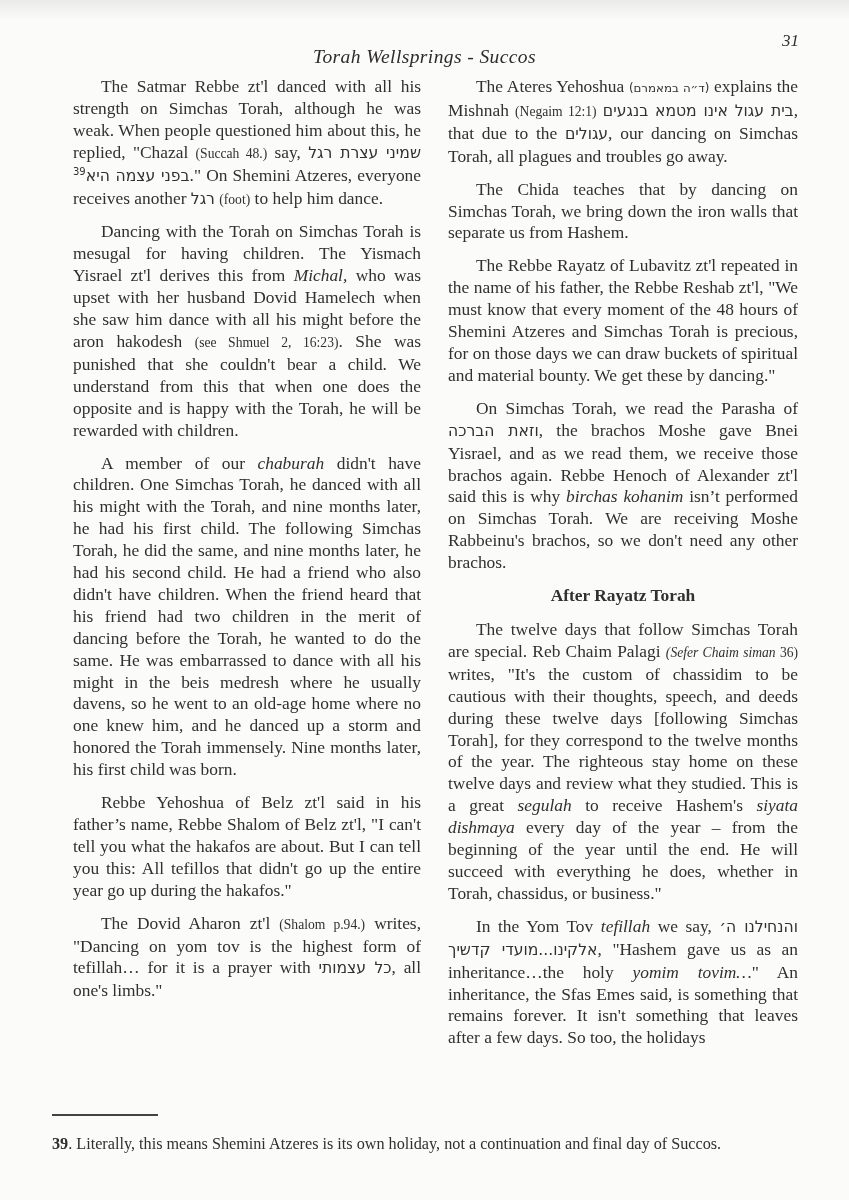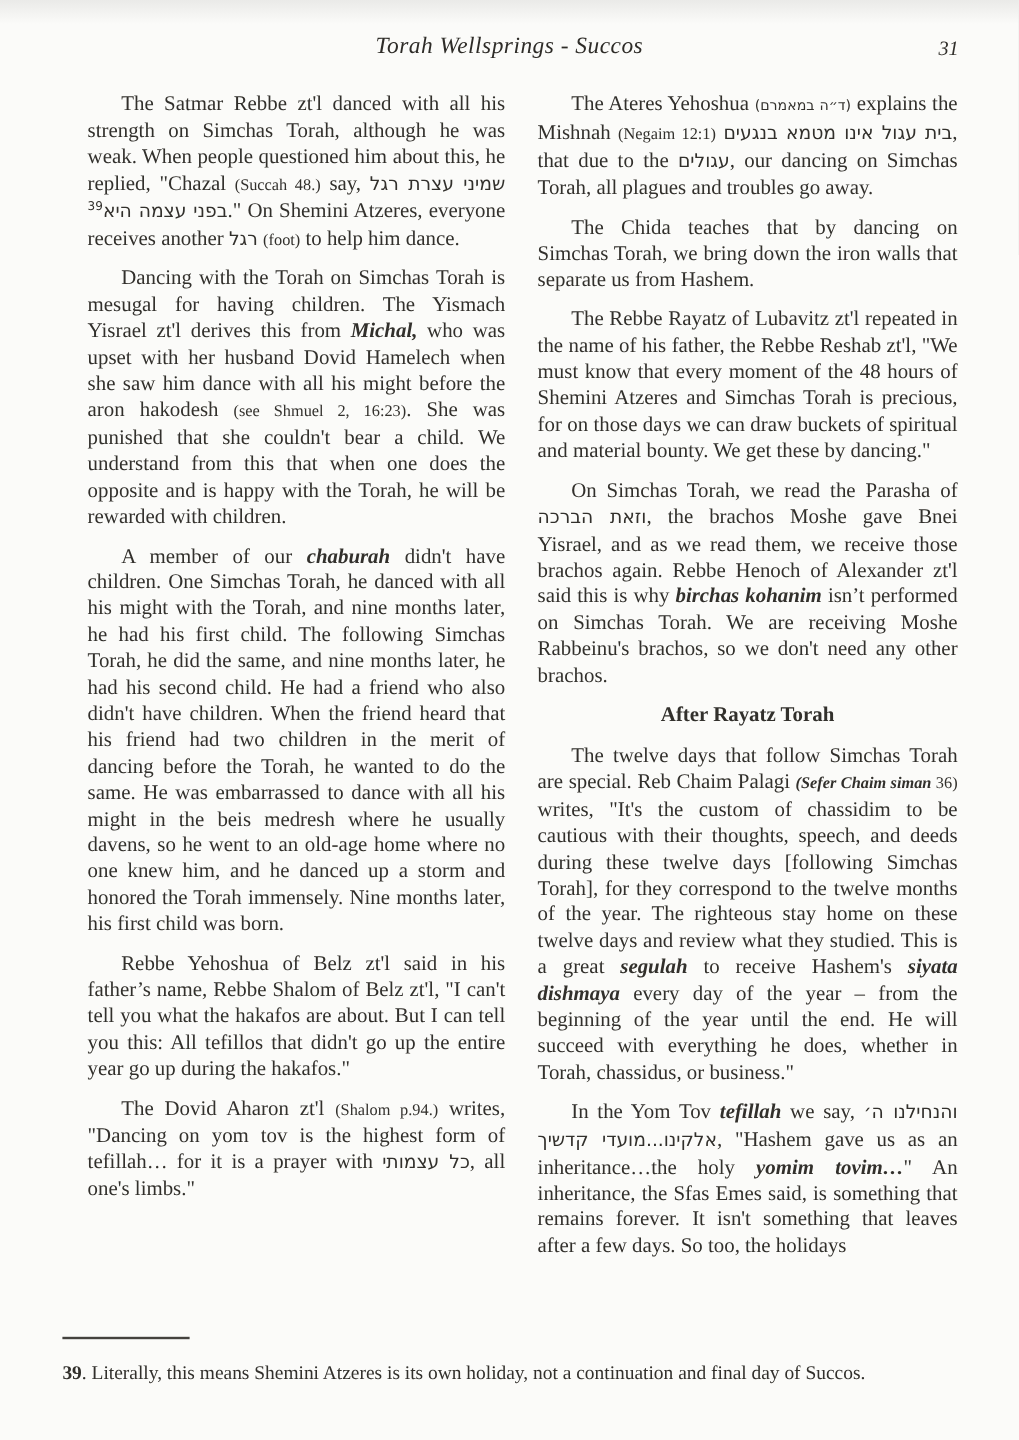--- a/index.html
+++ b/index.html
@@ -17,21 +17,21 @@
   .page::before {
     content: "";
     position: absolute;
     top: 0; left: 0; right: 0;
     height: 20px;
     background: linear-gradient(180deg, rgba(190,190,188,0.28), rgba(190,190,188,0));
     pointer-events: none;
   }
   .header-title {
     position: absolute;
-    top: 28px; left: 0; right: 0;
+    top: 46px; left: 0; right: 0;
     text-align: center;
     font-style: italic;
     font-size: 19.5px;
     letter-spacing: 0.4px;
     color: #2e2c28;
   }
   .page-number {
     position: absolute;
     top: 31px; right: 50px;
     font-style: italic;
@@ -54,21 +54,21 @@
     text-indent: 28px;
   }
   .col p:last-child { margin-bottom: 0; }
   .section-heading {
     margin: 9px 0 13px 0;
     font-size: 17.4px;
     font-weight: bold;
     text-align: center;
     text-indent: 0;
   }
-  .italic { font-style: italic; font-weight: bold; }
+  .italic { font-style: italic; }
   .cite { font-size: 13.6px; }
   .hebrew {
     font-family: "DejaVu Sans", sans-serif;
     font-size: 15.6px;
     unicode-bidi: embed;
   }
   .cite-hebrew {
     font-family: "DejaVu Sans", sans-serif;
     font-size: 11.8px;
     unicode-bidi: embed;

